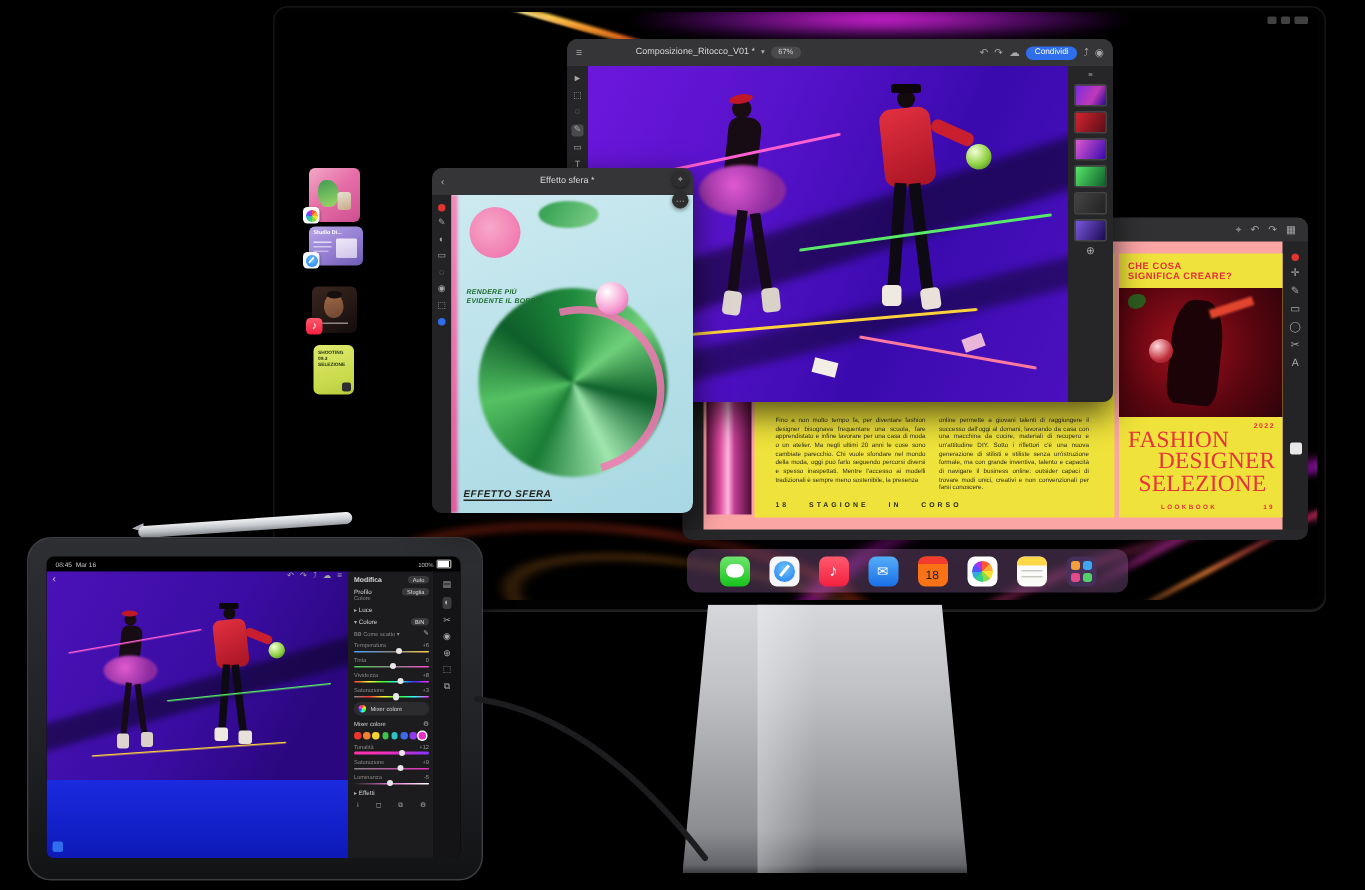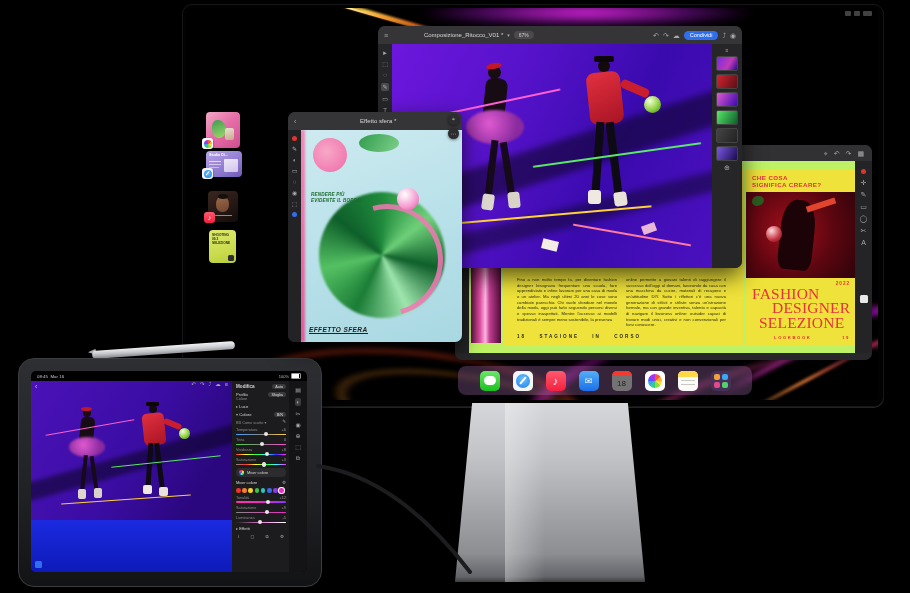--- a/index.html
+++ b/index.html
@@ -69,21 +69,21 @@
   .fresco-note{font-size:4.6px;font-weight:bold;color:#1c6b2e;font-style:italic;letter-spacing:.2px;line-height:1.3;}
   .fresco-cap{font-size:6.5px;font-weight:bold;font-style:italic;color:#222;border-bottom:1px solid #222;letter-spacing:.4px;}
   .float-btn{width:11px;height:11px;border-radius:50%;background:#2d2d2f;color:#bbb;font-size:6px;
     display:flex;align-items:center;justify-content:center;box-shadow:0 1px 3px rgba(0,0,0,.5);}
   
   .pub-win{left:269px;top:137px;width:417px;height:215px;z-index:3;background:#28282a;}
   .pub-top{height:16px;display:flex;align-items:center;justify-content:flex-end;gap:6px;padding:0 8px;background:#313133;}
   .pub-body{display:flex;height:192px;}
   .pub-ltools{width:14px;background:#242426;}
   .pub-rtools{width:17px;background:#242426;display:flex;flex-direction:column;align-items:center;gap:5px;padding-top:8px;}
-  .pub-content{flex:1;position:relative;background:#bef264;}
+  .pub-content{flex:1;position:relative;background:#fca5a5;}
   .pillar{left:2px;top:10px;width:30px;height:172px;
     background:linear-gradient(90deg,#5e1040,#e24fa4 30%,#ffb7e0 48%,#c23e92 62%,#4d0c36);filter:blur(.4px);}
   .page{background:#efe23a;position:absolute;top:8px;height:176px;}
   .page-l{left:34px;width:240px;}
   .page-r{left:277px;width:109px;}
   .mag-body{font-size:4.2px;line-height:1.35;color:#2a2a18;text-align:justify;}
   .mag-foot{font-size:4.6px;font-weight:bold;color:#2a2a18;letter-spacing:2px;word-spacing:10px;}
   .mag-kicker{font-size:6.2px;line-height:1.15;font-weight:bold;color:#e42f39;letter-spacing:.4px;}
   .mag-photo{position:absolute;left:0;width:109px;height:86px;overflow:hidden;
     background:radial-gradient(circle at 40% 45%,#a3101c,#5c0610 55%,#2e030a);}
@@ -361,21 +361,21 @@
     <div class="dock-ic" style="background:#f4f6f8;">
       <div class="abs" style="left:3px;top:3px;width:14px;height:14px;border-radius:50%;background:radial-gradient(circle at 50% 35%,#6ec2f7,#1d7df0);"></div>
       <div class="abs" style="left:9px;top:5.5px;width:2px;height:9px;background:#fff;transform:rotate(40deg);"></div>
     </div>
     <div class="dock-ic" style="background:linear-gradient(180deg,#ff5a6e,#f2203e);">
       <div class="ic-center" style="color:#fff;font-size:11px;">♪</div>
     </div>
     <div class="dock-ic" style="background:linear-gradient(180deg,#54aef8,#1a6fe8);">
       <div class="ic-center" style="color:#fff;font-size:9px;">✉</div>
     </div>
-    <div class="dock-ic" style="background:#737373;text-align:right;">
+    <div class="dock-ic" style="background:#f97316;text-align:right;">
       <div class="abs" style="left:0;top:0;width:20px;height:5px;background:#f23b2e;"></div>
       <div class="abs" style="left:0;top:5px;width:20px;height:15px;display:flex;align-items:center;justify-content:center;font-size:8px;color:#222;">18</div>
     </div>
     <div class="dock-ic" style="background:#fff;">
       <div class="abs" style="left:3px;top:3px;width:14px;height:14px;border-radius:50%;filter:blur(.5px);
         background:conic-gradient(#f53 0 45deg,#fa3 0 90deg,#fd3 0 135deg,#8d4 0 180deg,#3c8 0 225deg,#3ad 0 270deg,#55f 0 315deg,#a3e 0);"></div>
     </div>
     <div class="dock-ic" style="background:#fbfbf9;">
       <div class="abs" style="left:0;top:0;width:20px;height:6px;background:#ffd84a;"></div>
       <div class="abs" style="left:3px;top:9px;width:14px;height:1.5px;background:#c9c9c4;"></div>

